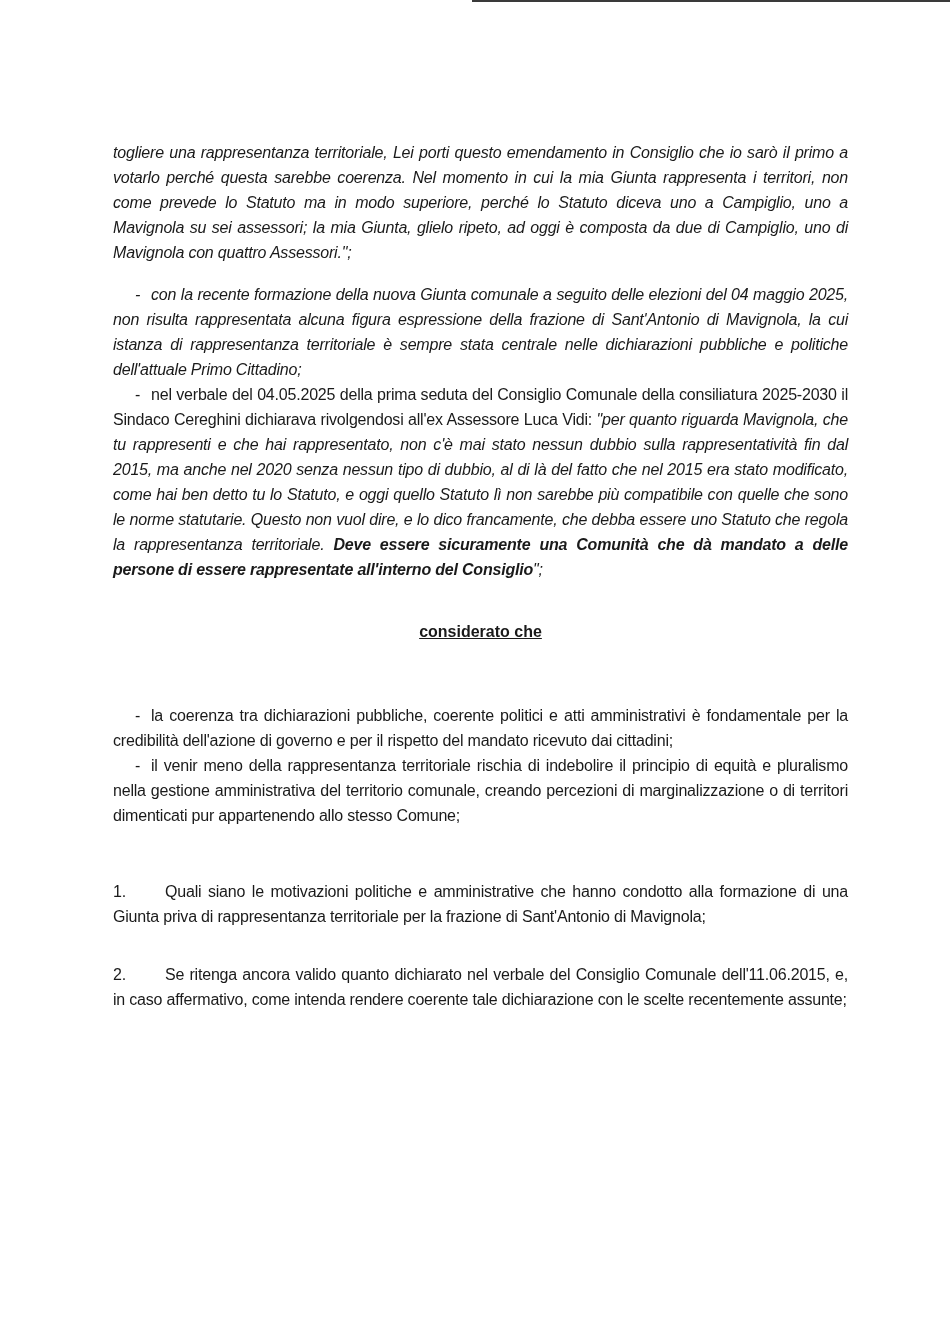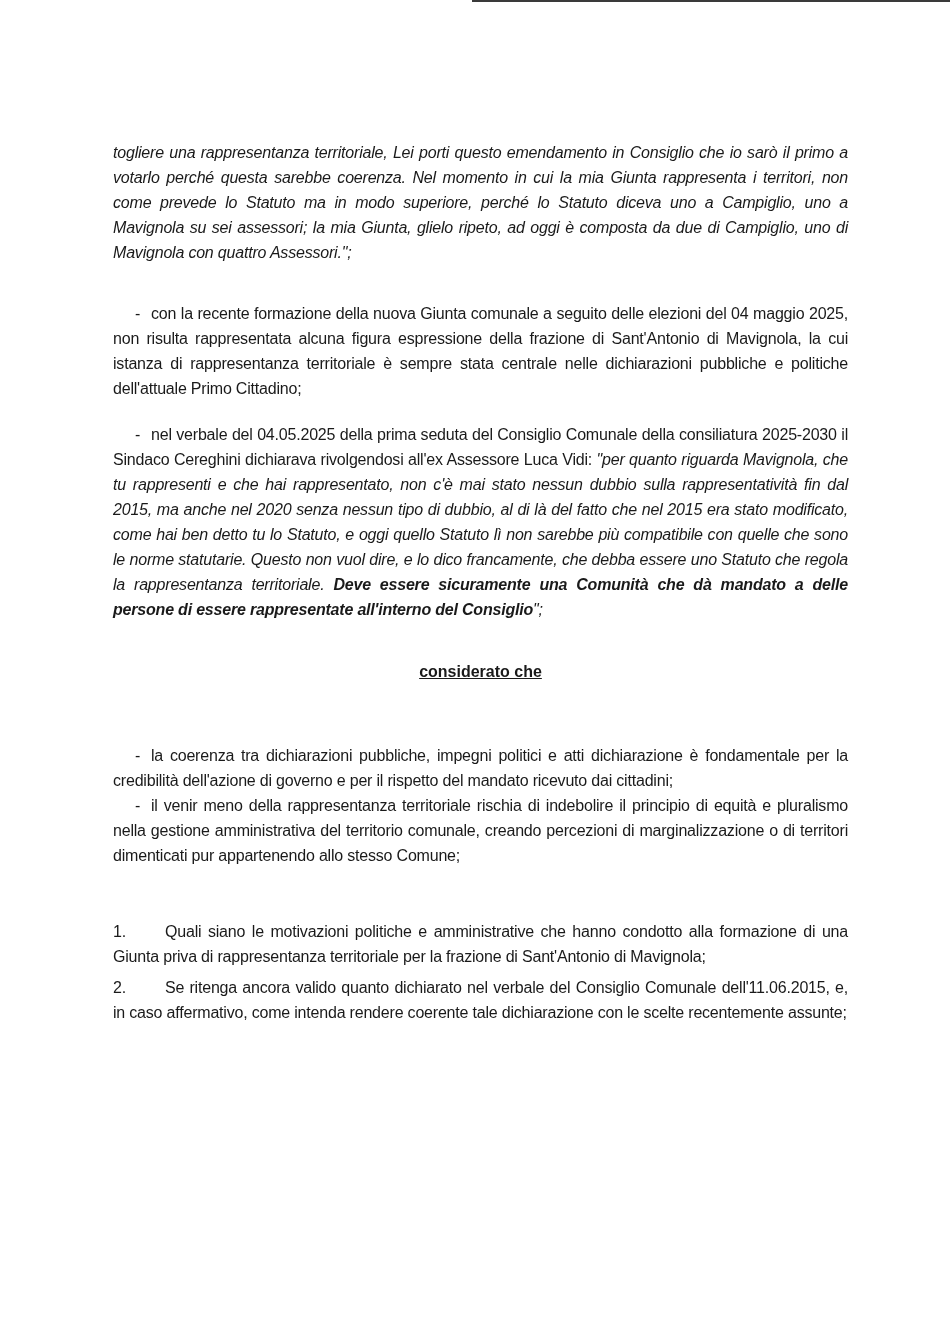--- a/index.html
+++ b/index.html
@@ -6,28 +6,28 @@
     body { width: 950px; height: 1343px; position: relative; overflow: hidden; color: #1a1a1a; }
     .scanline { position: absolute; top: 0; left: 472px; width: 478px; height: 2px; background: #3a3a3a; }
     .page { position: absolute; left: 113px; top: 140px; width: 735px; font-family: "Liberation Sans", sans-serif; font-size: 16px; }
     .para { text-align: justify; line-height: 25px; margin: 0; letter-spacing: -0.2px; }
     .italic { font-style: italic; }
     .bold { font-weight: bold; }
     .bullet-dash { display: inline-block; width: 38px; text-align: left; padding-left: 22px; box-sizing: border-box; }
     .heading { text-align: center; font-weight: bold; margin: 0; line-height: 25px; }
     .num { display: inline-block; width: 52px; }
     #p-quote-cont { }
-    #p-b1 { margin-top: 36px; }
-    #p-b2 { margin-top: 21px; }
+    #p-b1 { margin-top: 17px; font-style: italic; }
+    #p-b2 { }
     #h-considerato { margin-top: 37px; text-decoration: underline; }
     #p-c1 { margin-top: 59px; }
     #p-c2 { }
     #h-interroga { margin-top: 48px; }
     #p-q1 { margin-top: 51px; }
-    #p-q2 { margin-top: 6px; }
+    #p-q2 { margin-top: 33px; }
   </style>
 </head>
 <body>
 
 <div class="scanline"></div>
 
 <div class="page">
 
   <p id="p-quote-cont" class="para italic">togliere una rappresentanza territoriale, Lei porti questo emendamento in Consiglio che io sarò il primo a votarlo perché questa sarebbe coerenza. Nel momento in cui la mia Giunta rappresenta i territori, non come prevede lo Statuto ma in modo superiore, perché lo Statuto diceva uno a Campiglio, uno a Mavignola su sei assessori; la mia Giunta, glielo ripeto, ad oggi è composta da due di Campiglio, uno di Mavignola con quattro Assessori.";</p>
 
@@ -35,21 +35,21 @@
     <span class="bullet-dash">-</span><span>con la recente formazione della nuova Giunta comunale a seguito delle elezioni del 04 maggio 2025, non risulta rappresentata alcuna figura espressione della frazione di Sant'Antonio di Mavignola, la cui istanza di rappresentanza territoriale è sempre stata centrale nelle dichiarazioni pubbliche e politiche dell'attuale Primo Cittadino;</span>
   </p>
 
   <p id="p-b2" class="para">
     <span class="bullet-dash">-</span><span>nel verbale del 04.05.2025 della prima seduta del Consiglio Comunale della consiliatura 2025-2030 il Sindaco Cereghini dichiarava rivolgendosi all'ex Assessore Luca Vidi: </span><span class="italic">"per quanto riguarda Mavignola, che tu rappresenti e che hai rappresentato, non c'è mai stato nessun dubbio sulla rappresentatività fin dal 2015, ma anche nel 2020 senza nessun tipo di dubbio, al di là del fatto che nel 2015 era stato modificato, come hai ben detto tu lo Statuto, e oggi quello Statuto lì non sarebbe più compatibile con quelle che sono le norme statutarie. Questo non vuol dire, e lo dico francamente, che debba essere uno Statuto che regola la rappresentanza territoriale. </span><span class="italic bold">Deve essere sicuramente una Comunità che dà mandato a delle persone di essere rappresentate all'interno del Consiglio</span><span class="italic">";</span>
   </p>
 
   <p id="h-considerato" class="heading">considerato che</p>
 
   <p id="p-c1" class="para">
-    <span class="bullet-dash">-</span><span>la coerenza tra dichiarazioni pubbliche, impegni politici e atti dichiarazione è fondamentale per la credibilità dell'azione di governo e per il rispetto del mandato ricevuto dai cittadini;</span>
+    <span class="bullet-dash">-</span><span>la coerenza tra dichiarazioni pubbliche, coerente politici e atti amministrativi è fondamentale per la credibilità dell'azione di governo e per il rispetto del mandato ricevuto dai cittadini;</span>
   </p>
 
   <p id="p-c2" class="para">
     <span class="bullet-dash">-</span><span>il venir meno della rappresentanza territoriale rischia di indebolire il principio di equità e pluralismo nella gestione amministrativa del territorio comunale, creando percezioni di marginalizzazione o di territori dimenticati pur appartenendo allo stesso Comune;</span>
   </p>
 
 
   <p id="p-q1" class="para">
     <span class="num">1.</span><span>Quali siano le motivazioni politiche e amministrative che hanno condotto alla formazione di una Giunta priva di rappresentanza territoriale per la frazione di Sant'Antonio di Mavignola;</span>
   </p>

